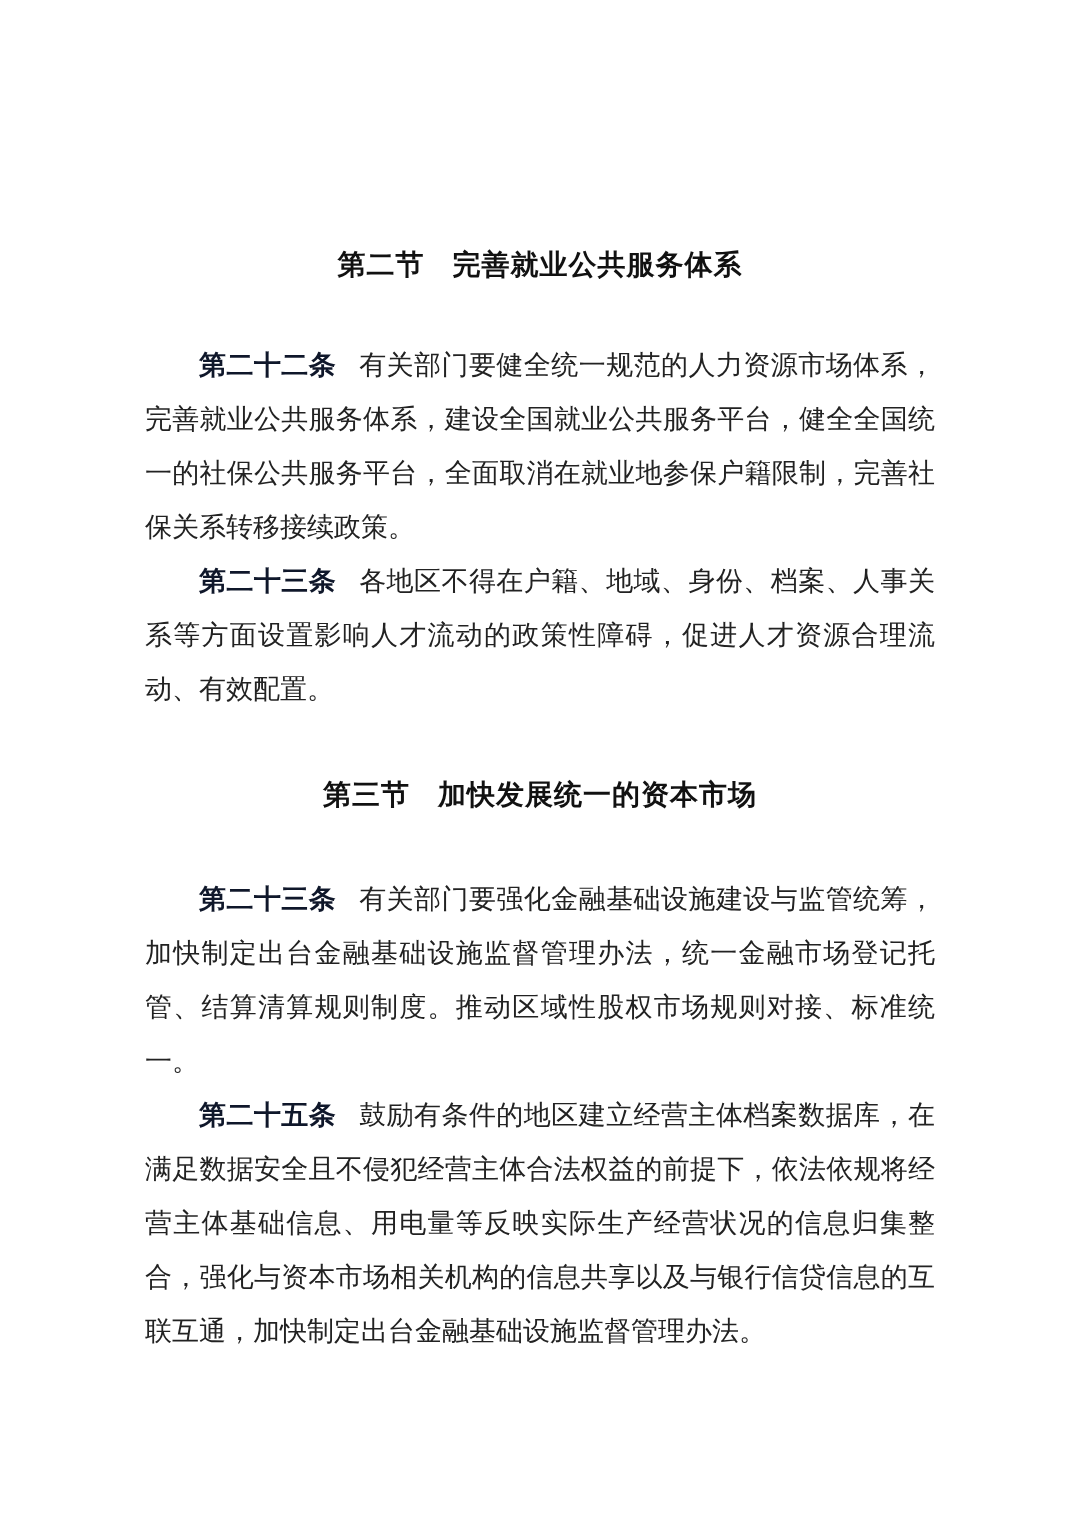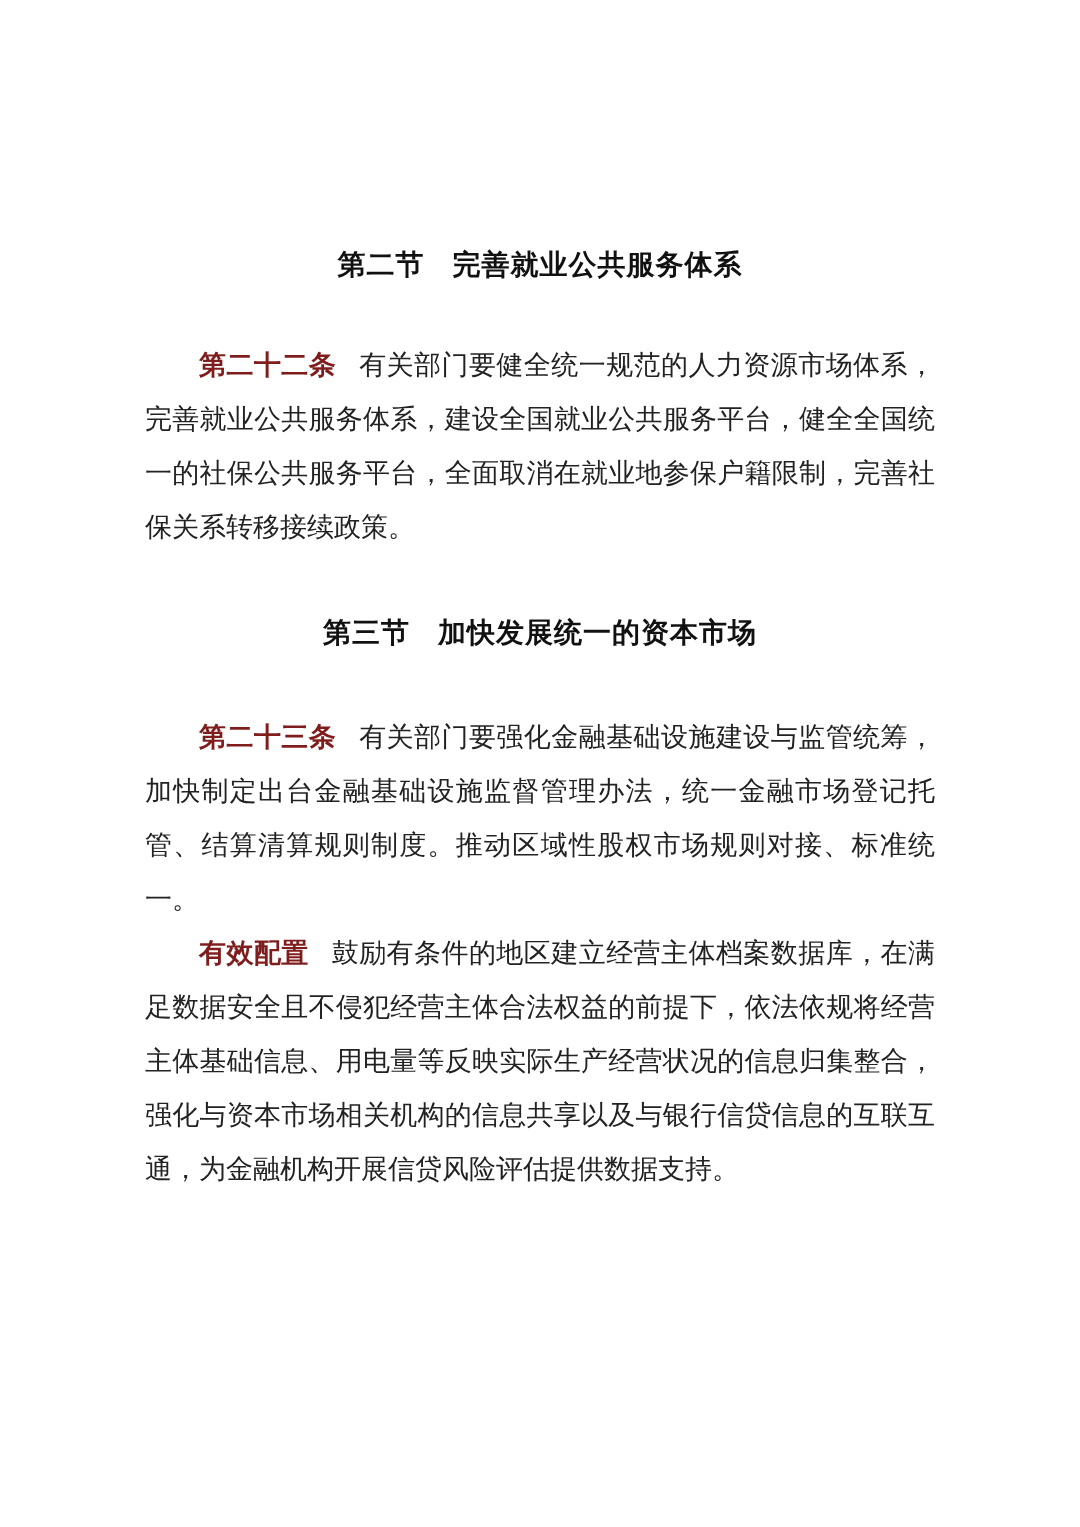--- a/index.html
+++ b/index.html
@@ -38,43 +38,46 @@
     margin: 0;
     font-family: "Liberation Serif", serif;
     font-size: 27px;
     line-height: 54px;
     text-align: justify;
     text-indent: 2em;
     color: #222222;
   }
   .article-label {
     font-weight: bold;
-    color: #7f1d1d;
+    color: #0f172a;
     margin-right: 0.85em;
   }
 </style>
 </head>
 <body>
 
 <div class="page">
 
   <h2 class="section-heading">
     <span class="section-number">第二节</span><span class="section-title">完善就业公共服务体系</span>
   </h2>
 
   <p class="article">
     <span class="article-label">第二十二条</span><span class="article-text">有关部门要健全统一规范的人力资源市场体系，完善就业公共服务体系，建设全国就业公共服务平台，健全全国统一的社保公共服务平台，全面取消在就业地参保户籍限制，完善社保关系转移接续政策。</span>
   </p>
 
+  <p class="article">
+    <span class="article-label">第二十三条</span><span class="article-text">各地区不得在户籍、地域、身份、档案、人事关系等方面设置影响人才流动的政策性障碍，促进人才资源合理流动、有效配置。</span>
+  </p>
 
   <h2 class="section-heading later">
     <span class="section-number">第三节</span><span class="section-title">加快发展统一的资本市场</span>
   </h2>
 
   <p class="article">
     <span class="article-label">第二十三条</span><span class="article-text">有关部门要强化金融基础设施建设与监管统筹，加快制定出台金融基础设施监督管理办法，统一金融市场登记托管、结算清算规则制度。推动区域性股权市场规则对接、标准统一。</span>
   </p>
 
   <p class="article">
-    <span class="article-label">有效配置</span><span class="article-text">鼓励有条件的地区建立经营主体档案数据库，在满足数据安全且不侵犯经营主体合法权益的前提下，依法依规将经营主体基础信息、用电量等反映实际生产经营状况的信息归集整合，强化与资本市场相关机构的信息共享以及与银行信贷信息的互联互通，为金融机构开展信贷风险评估提供数据支持。</span>
+    <span class="article-label">第二十五条</span><span class="article-text">鼓励有条件的地区建立经营主体档案数据库，在满足数据安全且不侵犯经营主体合法权益的前提下，依法依规将经营主体基础信息、用电量等反映实际生产经营状况的信息归集整合，强化与资本市场相关机构的信息共享以及与银行信贷信息的互联互通，加快制定出台金融基础设施监督管理办法。</span>
   </p>
 
 </div>
 
 </body></html>

